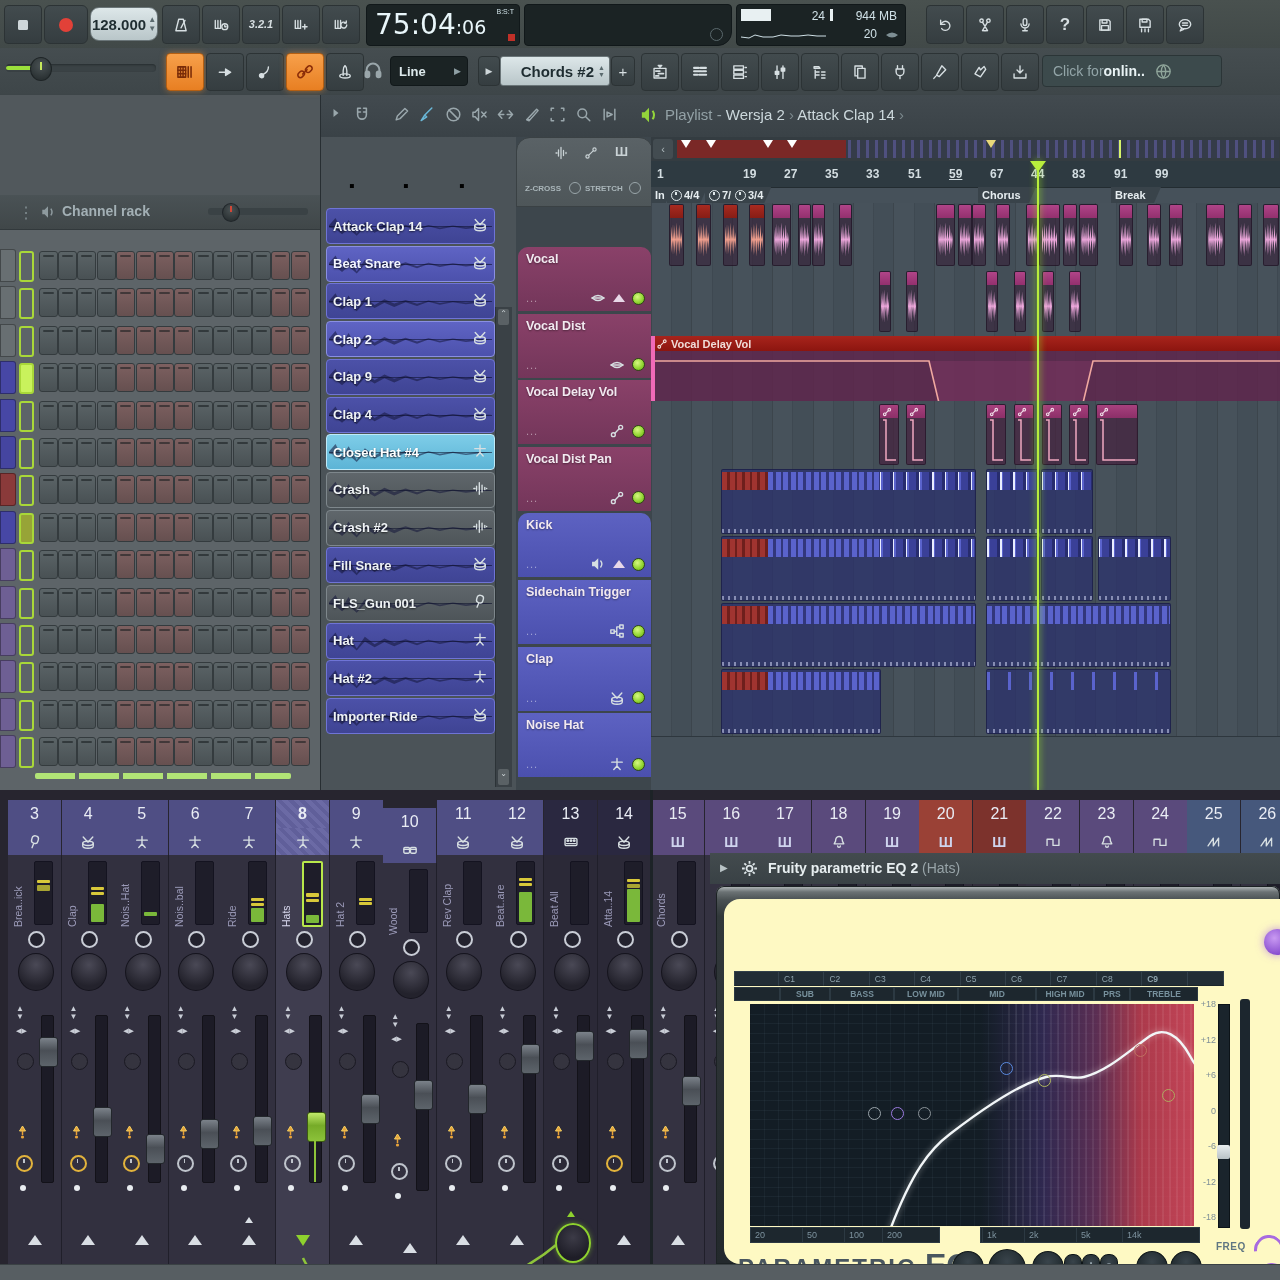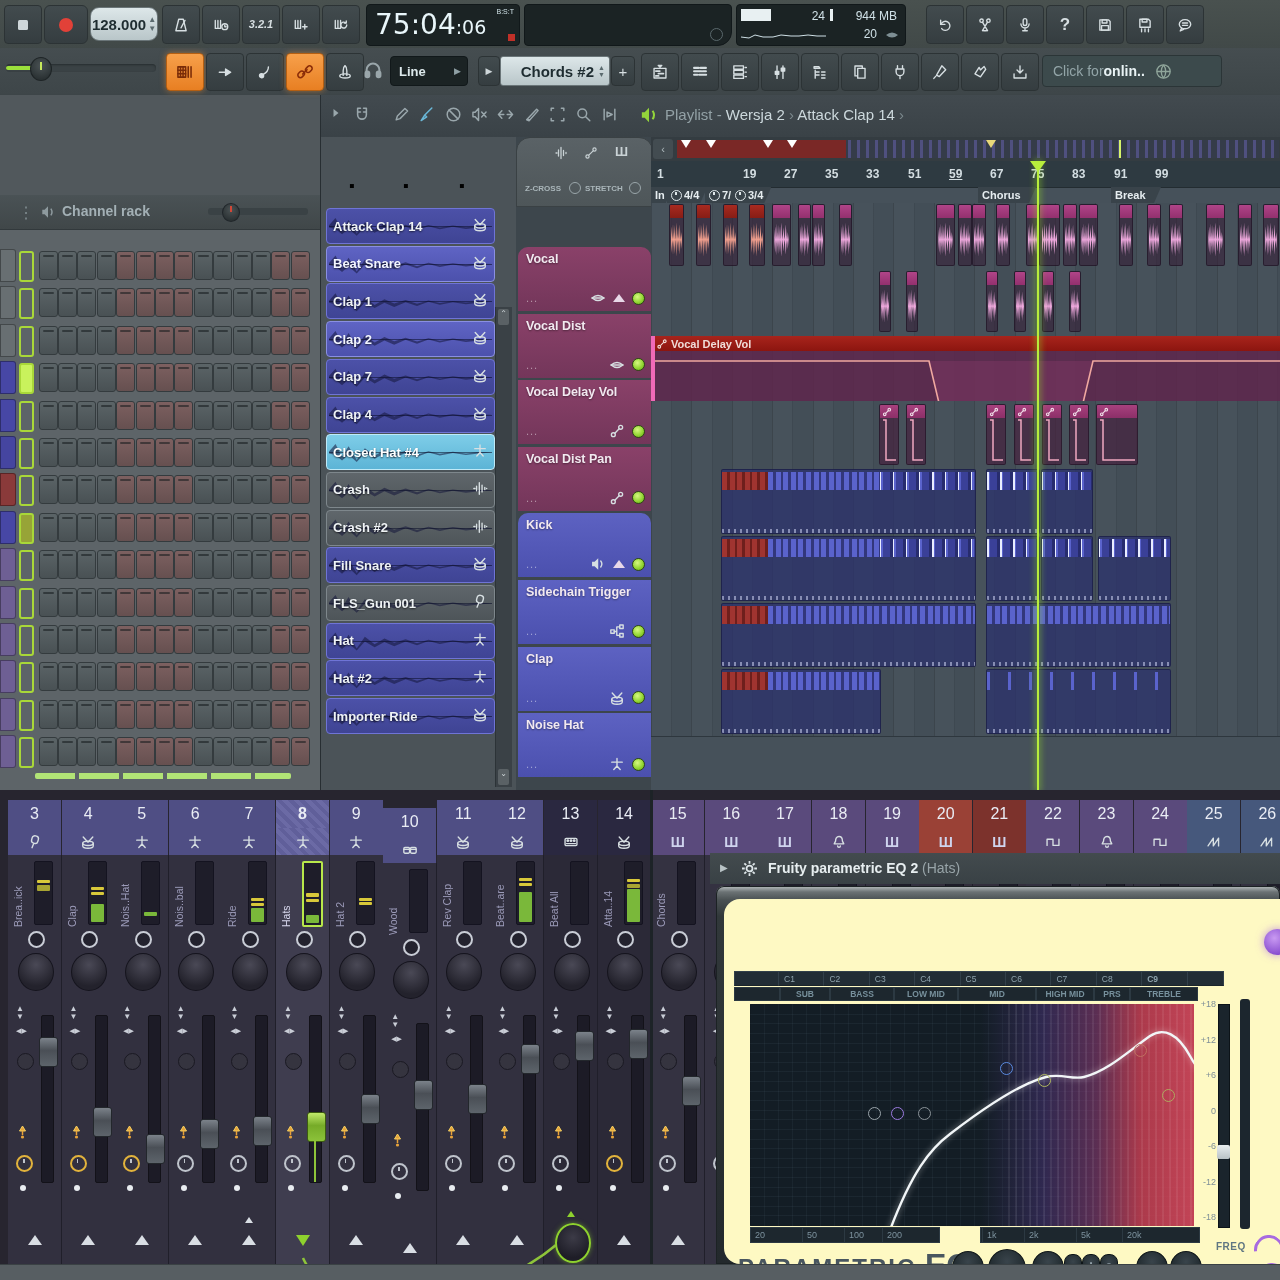--- a/index.html
+++ b/index.html
@@ -822,21 +822,21 @@
                 <svg width="16" height="16" viewBox="0 0 14 14" fill="none" stroke="#d7dfe2" stroke-width="1.2" stroke-linecap="round" stroke-linejoin="round">
                   <ellipse cx="7" cy="8.2" rx="4.6" ry="1.9"></ellipse>
                   <path d="M2.4 8.2v2.4a4.6 1.9 0 0 0 9.2 0V8.2"></path>
                   <path d="M2.8 2.6l4 4.4M11.2 2.6l-4 4.4"></path>
                 </svg>
               </span></span>
           </div>
           <div class="pk-item" style="top: 221.8px; background: linear-gradient(rgb(76, 81, 168), rgb(63, 68, 148)); border-color: rgb(111, 116, 214); color: rgb(238, 242, 246);">
             <span class="pk-wave"></span>
             <span class="pk-line"></span>
-            <span class="nm">Clap 7</span>
+            <span class="nm">Clap 9</span>
             <span class="pic"><span class="ic">
                 <svg width="16" height="16" viewBox="0 0 14 14" fill="none" stroke="#d7dfe2" stroke-width="1.2" stroke-linecap="round" stroke-linejoin="round">
                   <ellipse cx="7" cy="8.2" rx="4.6" ry="1.9"></ellipse>
                   <path d="M2.4 8.2v2.4a4.6 1.9 0 0 0 9.2 0V8.2"></path>
                   <path d="M2.8 2.6l4 4.4M11.2 2.6l-4 4.4"></path>
                 </svg>
               </span></span>
           </div>
           <div class="pk-item" style="top: 259.5px; background: linear-gradient(rgb(76, 81, 168), rgb(63, 68, 148)); border-color: rgb(111, 116, 214); color: rgb(238, 242, 246);">
             <span class="pk-wave"></span>
@@ -1100,21 +1100,21 @@
       </div>
       <div id="ruler" class="a">
           <span class="rnum" style="left: 6px;">1</span>
           <span class="rnum" style="left: 92px;">19</span>
           <span class="rnum" style="left: 133px;">27</span>
           <span class="rnum" style="left: 174px;">35</span>
           <span class="rnum" style="left: 215px;">33</span>
           <span class="rnum" style="left: 257px;">51</span>
           <span class="rnum" style="left: 298px; text-decoration: underline;">59</span>
           <span class="rnum" style="left: 339px;">67</span>
-          <span class="rnum" style="left: 380px;">75</span>
+          <span class="rnum" style="left: 380px;">44</span>
           <span class="rnum" style="left: 421px;">83</span>
           <span class="rnum" style="left: 463px;">91</span>
           <span class="rnum" style="left: 504px;">99</span>
         </div>
       <div id="mrow" class="a">
           <span class="marker" style="left: 0px; min-width: 6px;">In</span>
           <span class="marker" style="left: 16px; min-width: 24px;"><span class="mclock"></span>4/4</span>
           <span class="marker" style="left: 54px; min-width: 16px;"><span class="mclock"></span>7/</span>
           <span class="marker" style="left: 80px; min-width: 24px;"><span class="mclock"></span>3/4</span>
           <span class="marker" style="left: 327px; min-width: 46px;">Chorus</span>
@@ -2184,21 +2184,21 @@
       </div>
       <div id="eq-freqrow" class="a" style="left: 26px; top: 328px; width: 444px; height: 14px;">
           <div class="freqcell" style="left: 0px; width: 50px;">20</div>
           <div class="freqcell" style="left: 52px; width: 40px;">50</div>
           <div class="freqcell" style="left: 94px; width: 36px;">100</div>
           <div class="freqcell" style="left: 132px; width: 52px;">200</div>
           <div class="freqcell" style="left: 202px; width: 44px; margin-left: 28px;">500</div>
           <div class="freqcell" style="left: 232px; width: 40px;">1k</div>
           <div class="freqcell" style="left: 274px; width: 50px;">2k</div>
           <div class="freqcell" style="left: 326px; width: 44px;">5k</div>
-          <div class="freqcell" style="left: 372px; width: 72px;">20k</div>
+          <div class="freqcell" style="left: 372px; width: 72px;">14k</div>
         </div>
       <div id="eq-dbcol" class="a" style="left: 472px; top: 100px; width: 20px; height: 230px;">
           <div class="dblabel" style="top: 0px;">+18</div>
           <div class="dblabel" style="top: 35.5px;">+12</div>
           <div class="dblabel" style="top: 71px;">+6</div>
           <div class="dblabel" style="top: 106.5px;">0</div>
           <div class="dblabel" style="top: 142px;">-6</div>
           <div class="dblabel" style="top: 177.5px;">-12</div>
           <div class="dblabel" style="top: 213px;">-18</div>
         </div>

